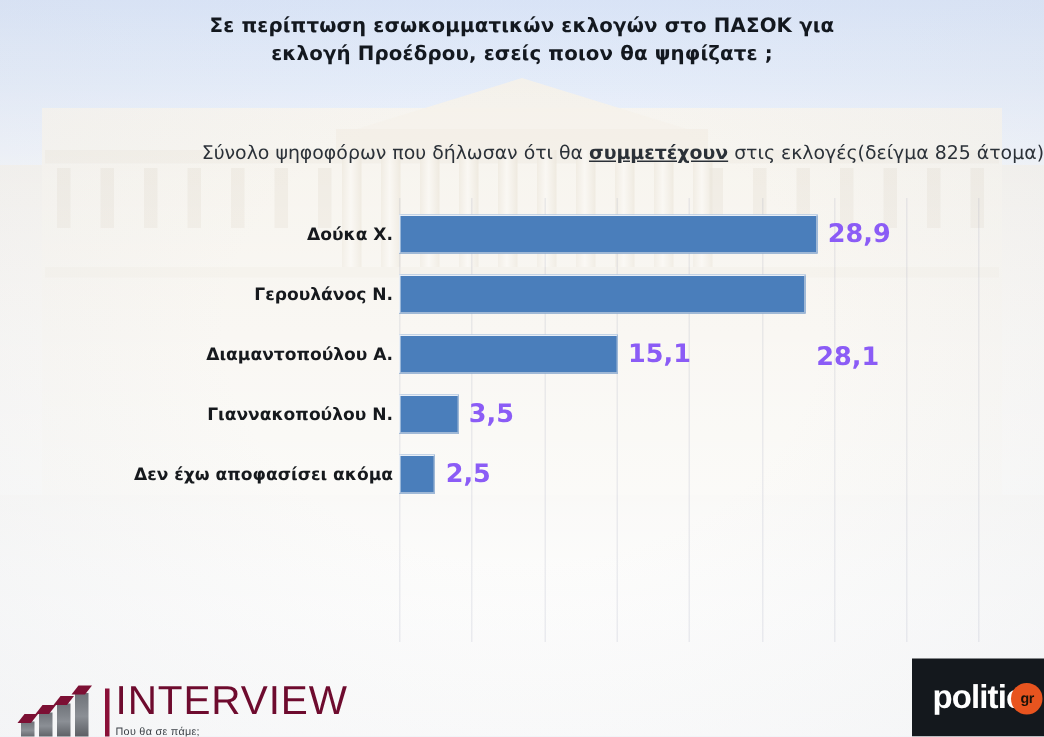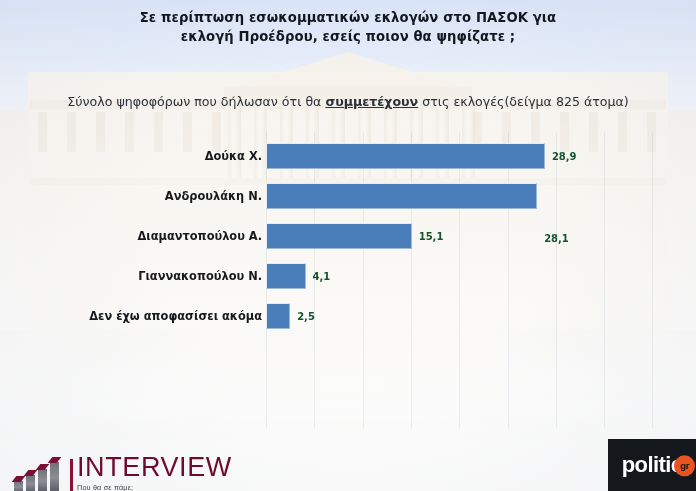--- a/index.html
+++ b/index.html
@@ -83,21 +83,21 @@
 
   .title {
     position:absolute; left:0; right:0; top:8px;
     text-align:center;
     font-size:13.2px; font-weight:bold; line-height:19px;
     color:#13181f;
     letter-spacing:.1px;
   }
   .subtitle {
     position:absolute; left:0; right:0; top:92px;
-    text-align:center;
+    text-align:right;
     font-size:12.6px; line-height:19px; color:#2b3138;
   }
   .subtitle u { text-decoration:underline; font-weight:bold; }
 
   .chart { position:absolute; left:0; top:136px; width:696px; }
   .row { position:relative; height:40px;padding-left:21px; }
   .row .lbl {
     position:absolute; right:434px; top:50%; transform:translateY(-50%);
     white-space:nowrap;
     font-size:11.4px; font-weight:bold; color:#16191d;
@@ -106,21 +106,21 @@
   .row .bar {
     position:absolute; left:266px; top:50%; transform:translateY(-50%);
     height:26px;
     background:#4a7ebb;
     border:1px solid #9fb8d6;
     border-top-color:#e8eef6;
     border-left-color:#e8eef6;
   }
   .row .val {
     position:absolute; top:50%; transform:translateY(-50%);
-    font-size:10px; font-weight:bold; color:#14532d;
+    font-size:17px; font-weight:bold; color:#8b5cf6;
     white-space:nowrap;
   }
 
   
   .interview {
     position:absolute; left:14px; bottom:-2px;
     display:flex; align-items:flex-end; gap:7px; height:48px;
   }
   .iv-icon { position:relative; width:56px; height:36px; }
   .iv-icon span {
@@ -241,33 +241,33 @@
     <span>Σύνολο ψηφοφόρων που δήλωσαν ότι θα </span><u>συμμετέχουν</u><span> στις εκλογές(δείγμα 825 άτομα)</span>
   </div>
 
   <div class="chart" id="chart">
       <div class="row">
         <div class="lbl">Δούκα Χ.</div>
         <div class="bar" style="width: 278.885px; background: rgb(74, 126, 187);"></div>
         <div class="val" style="left: 551.885px;">28,9</div>
       </div>
       <div class="row">
-        <div class="lbl">Ανδρουλάκη Ν.</div>
+        <div class="lbl">Γερουλάνος Ν.</div>
         <div class="bar" style="width: 271.165px; background: rgb(74, 126, 187);"></div>
         <div class="val" style="left: 544.165px; margin-top: 42px;">28,1</div>
       </div>
       <div class="row">
         <div class="lbl">Διαμαντοπούλου Α.</div>
         <div class="bar" style="width: 145.715px; background: rgb(74, 126, 187);"></div>
         <div class="val" style="left: 418.715px;">15,1</div>
       </div>
       <div class="row">
         <div class="lbl">Γιαννακοπούλου Ν.</div>
         <div class="bar" style="width: 39.565px; background: rgb(74, 126, 187);"></div>
-        <div class="val" style="left: 312.565px;">4,1</div>
+        <div class="val" style="left: 312.565px;">3,5</div>
       </div>
       <div class="row">
         <div class="lbl">Δεν έχω αποφασίσει ακόμα</div>
         <div class="bar" style="width: 24.125px; background: rgb(74, 126, 187);"></div>
         <div class="val" style="left: 297.125px;">2,5</div>
       </div>
     </div>
 
   <div class="interview">
     <div class="iv-icon">

